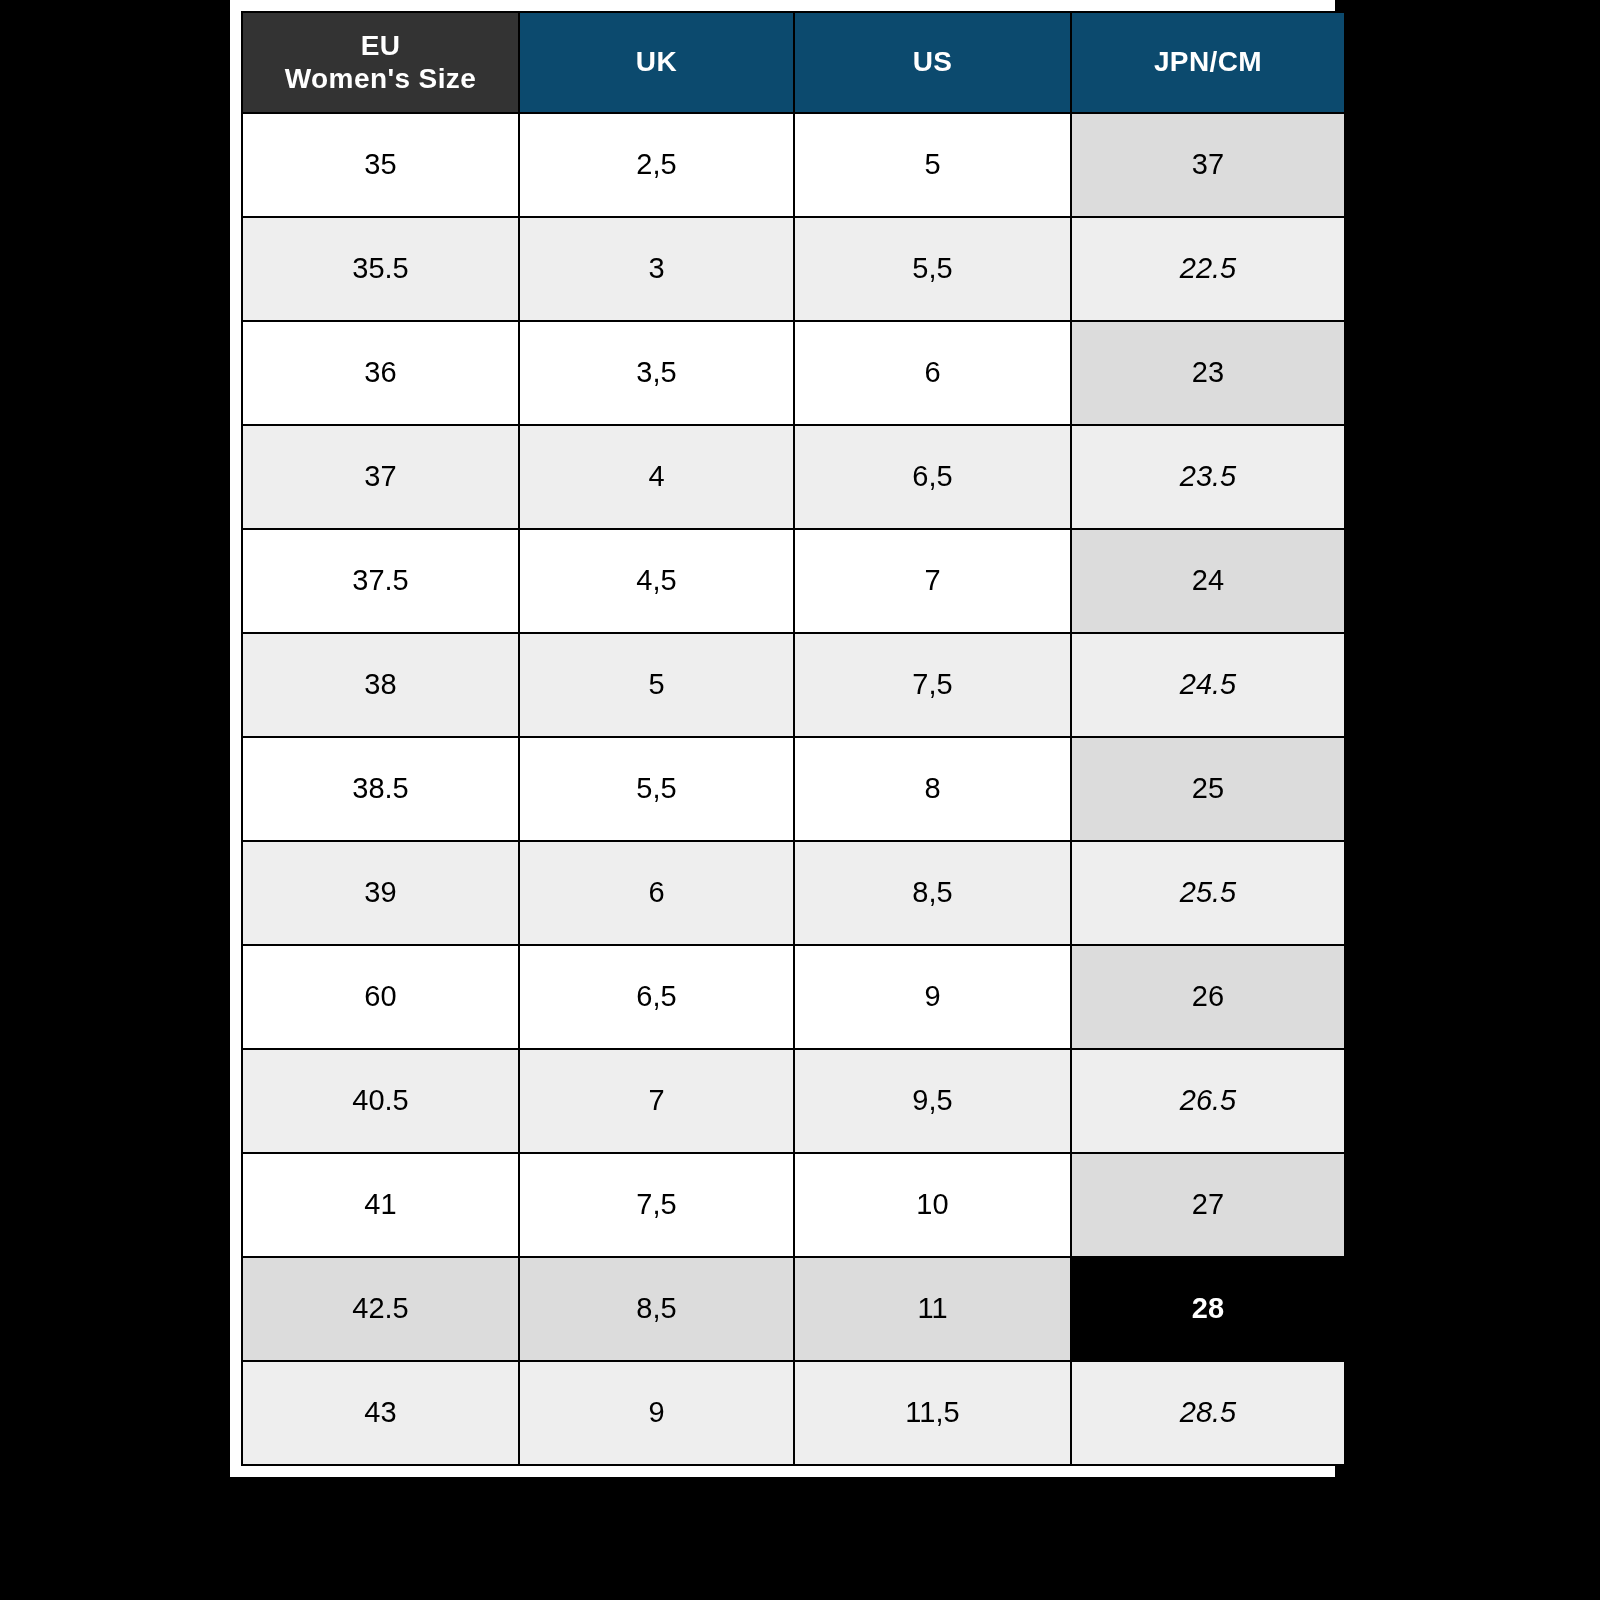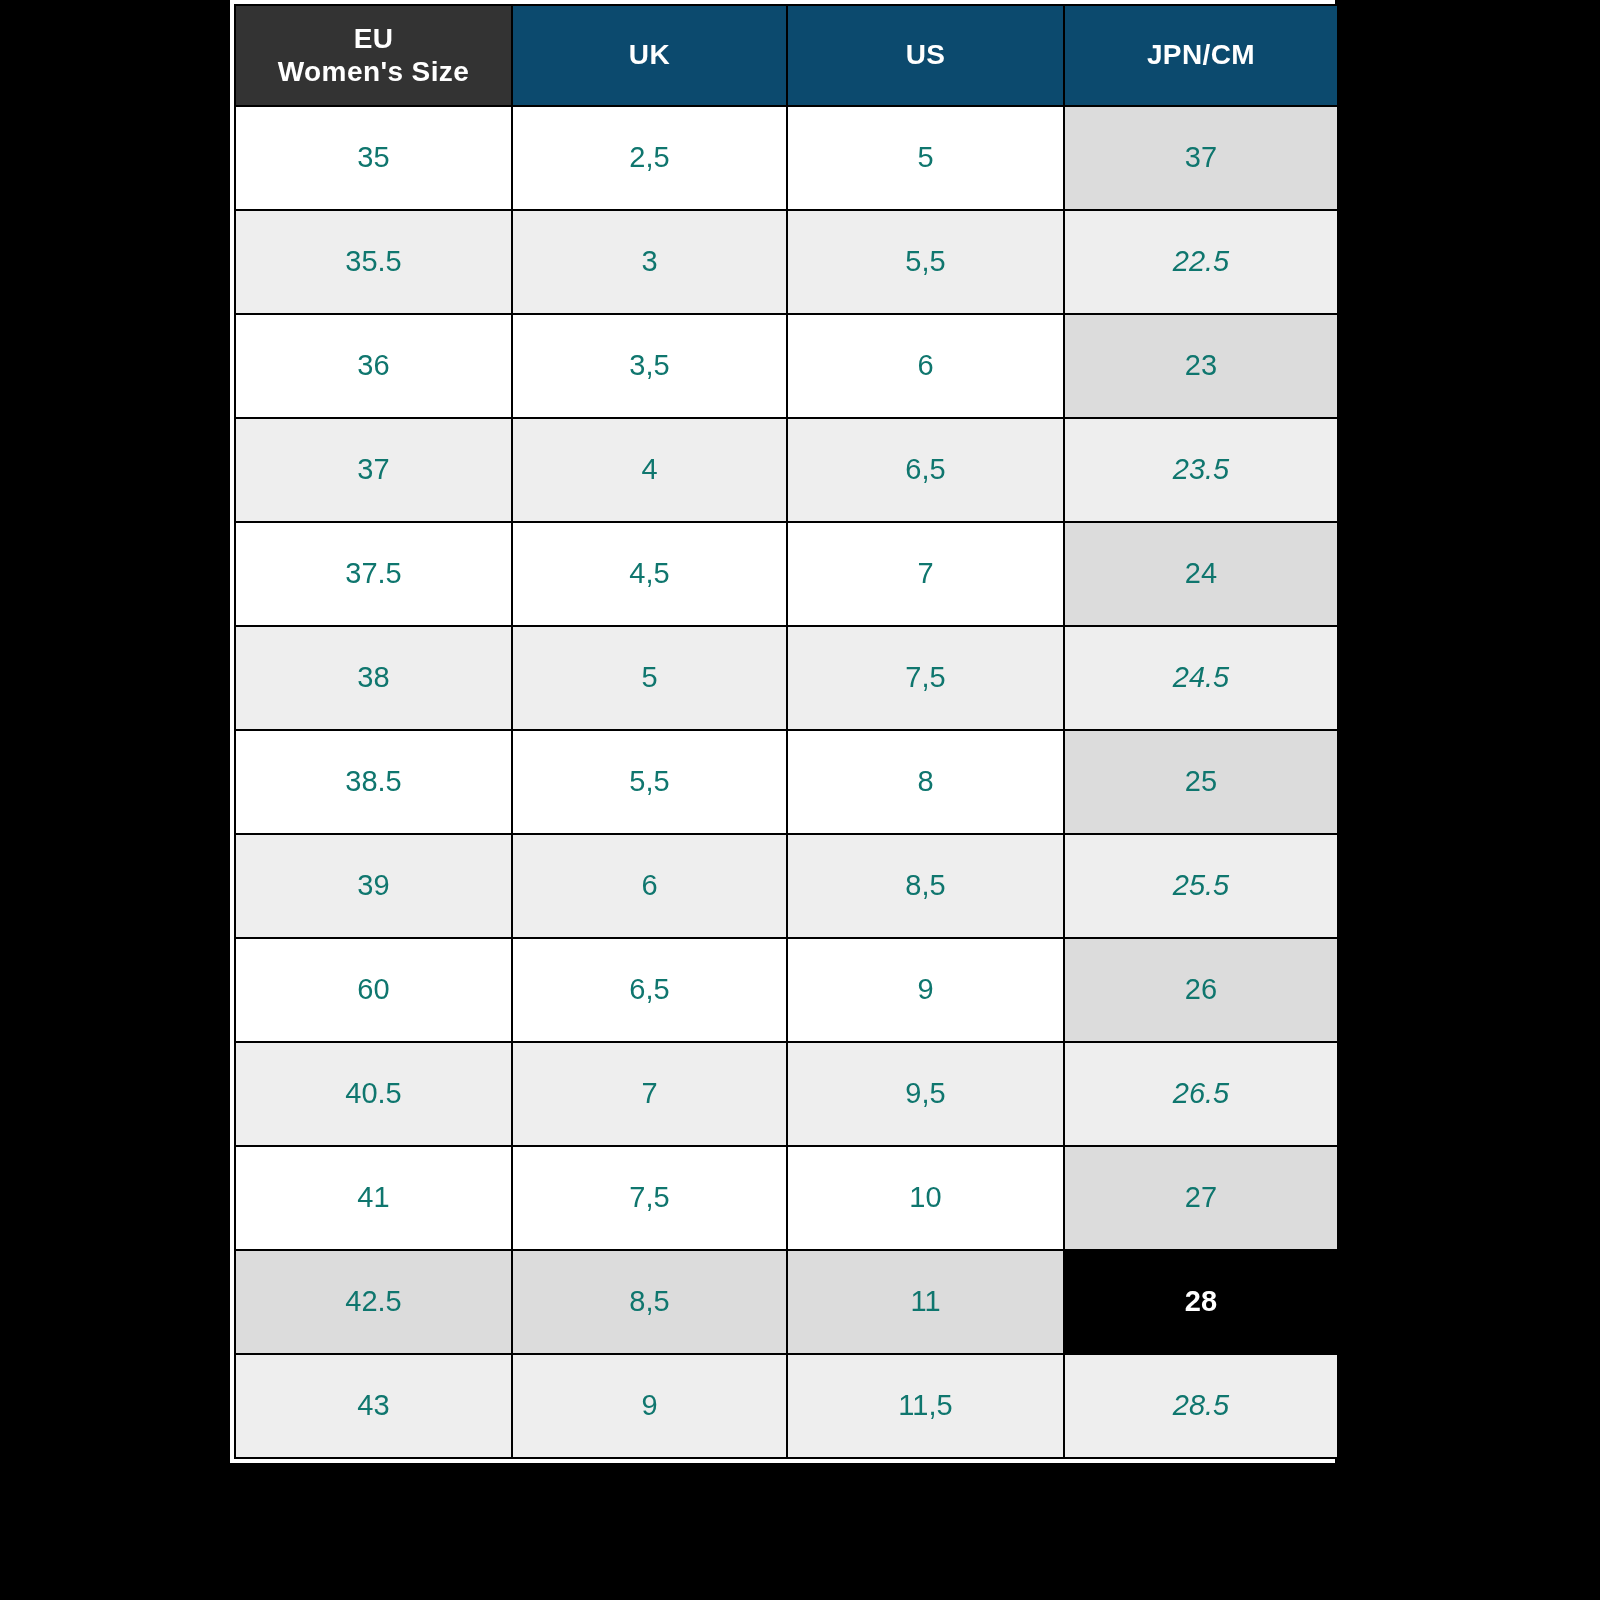--- a/index.html
+++ b/index.html
@@ -21,37 +21,37 @@
     width: 1105px;
     background: #ffffff;
   }
 
   table.size-table {
     border-collapse: separate;
     border-spacing: 2px 2px;
     width: 1105px;
     table-layout: fixed;
     background: #000000;
-    margin: 4px;
+    margin: 11px;
     padding: 0;
   }
 
   
   col.c-eu  { width: 274px; }
   col.c-uk  { width: 272px; }
   col.c-us  { width: 274px; }
   col.c-jpn { width: 271px; }
 
   th, td {
     padding: 0;
     margin: 0;
     text-align: center;
     vertical-align: middle;
     font-size: 29px;
-    color: #0f766e;
+    color: #000000;
     font-weight: normal;
     line-height: 1.15;
   }
 
   thead th {
     height: 99px;
     font-weight: bold;
     font-size: 28px;
     color: #ffffff;
     letter-spacing: 0.4px;

